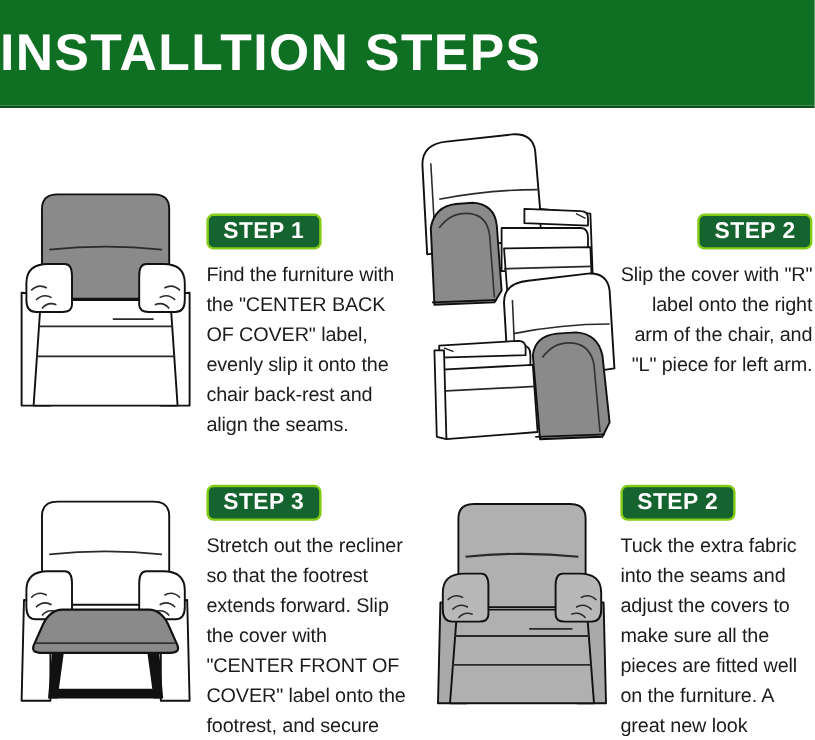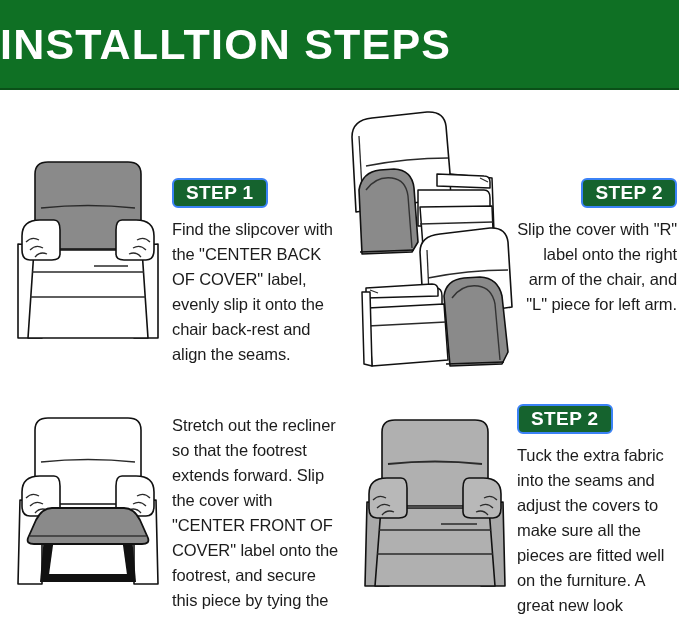--- a/index.html
+++ b/index.html
@@ -67,21 +67,21 @@
     position: absolute;
     top: 0;
   }
   .text-box {
     position: absolute;
   }
 
   .step-badge {
     display: inline-block;
     background: #15632e;
-    border: 2px solid #3b82f6;
+    border: 2px solid #84cc16;
     border-radius: 6px;
     color: #ffffff;
     font-size: 19px;
     font-weight: bold;
     letter-spacing: 0.4px;
     padding: 2px 12px 3px 12px;
     line-height: 21px;
     font-family: "Liberation Sans", sans-serif;
     box-sizing: border-box;
   }
@@ -133,21 +133,21 @@
 
         <path d="M146 82 Q146 66 128 66 L114 66 Q108 66 108 76 L108 100 Q108 106 116 106 L138 106 Q146 106 146 96 Z" fill="#ffffff" stroke="#111" stroke-width="1.6" stroke-linejoin="round"></path>
         <path d="M142 88 Q136 82 129 86" fill="none" stroke="#2a2a2a" stroke-width="1.3"></path>
         <path d="M138 96 Q132 90 125 94" fill="none" stroke="#2a2a2a" stroke-width="1.3"></path>
         <path d="M133 103 Q128 97 121 100" fill="none" stroke="#2a2a2a" stroke-width="1.3"></path>
       </svg>
     </div>
 
     <div class="text-box" style="left:172px; top:86px; width:165px;">
       <div class="step-badge">STEP 1</div>
-      <div class="step-text">Find the slipcover with the "CENTER BACK OF COVER" label, evenly slip it onto the chair back-rest and align the seams.</div>
+      <div class="step-text">Find the furniture with the "CENTER BACK OF COVER" label, evenly slip it onto the chair back-rest and align the seams.</div>
     </div>
   </div>
 
   <div class="step-cell cell-2">
 
     <div class="art-box" style="left:-8px; top:10px;">
       <svg width="185" height="275" viewBox="0 0 185 275">
 
         <path d="M20 35 Q20 18 40 16 L95 10 Q112 9 114 24 L120 95 L24 110 Z" fill="#ffffff" stroke="#111" stroke-width="1.6" stroke-linejoin="round"></path>
         <path d="M27 34 L31 104" fill="none" stroke="#2a2a2a" stroke-width="1.3"></path>
@@ -218,20 +218,21 @@
         <path d="M124 124 L128 170 L120 170 L114 126 Z" fill="#111111"></path>
         <path d="M34 162 L126 162 L126 170 L34 170 Z" fill="#111111"></path>
         <path d="M36 120 L124 120 L124 130 L36 130 Z" fill="#111111"></path>
 
         <path d="M44 96 L116 96 Q126 96 132 108 L140 126 Q142 132 134 132 L26 132 Q18 132 20 126 L28 108 Q34 96 44 96 Z" fill="#8a8a8a" stroke="#111" stroke-width="1.8" stroke-linejoin="round"></path>
         <path d="M22 124 L138 124" fill="none" stroke="#333" stroke-width="1.4"></path>
       </svg>
     </div>
 
     <div class="text-box" style="left:172px; top:42px; width:168px;">
+      <div class="step-badge">STEP 3</div>
       <div class="step-text">Stretch out the recliner so that the footrest extends forward. Slip the cover with "CENTER FRONT OF COVER" label onto the footrest, and secure this piece by tying the elastic loops to the bottom.</div>
     </div>
   </div>
 
   <div class="step-cell cell-4">
 
     <div class="art-box" style="left:15px; top:52px;">
       <svg width="160" height="180" viewBox="0 0 160 180">
 
         <path d="M12 88 L10 172 L34 172 L34 90 Z" fill="#a9a9a9" stroke="#111" stroke-width="1.6" stroke-linejoin="round"></path>

